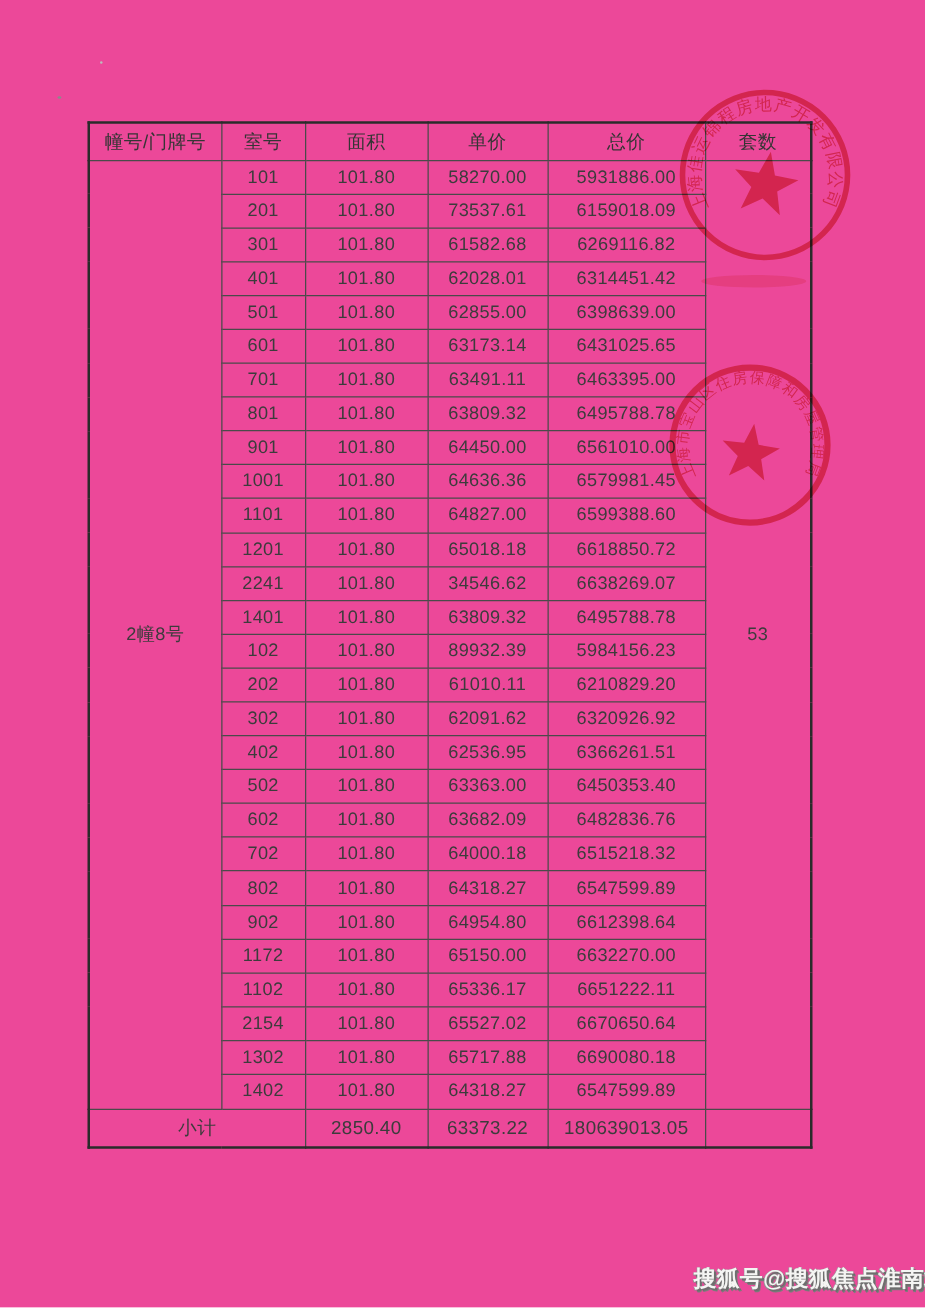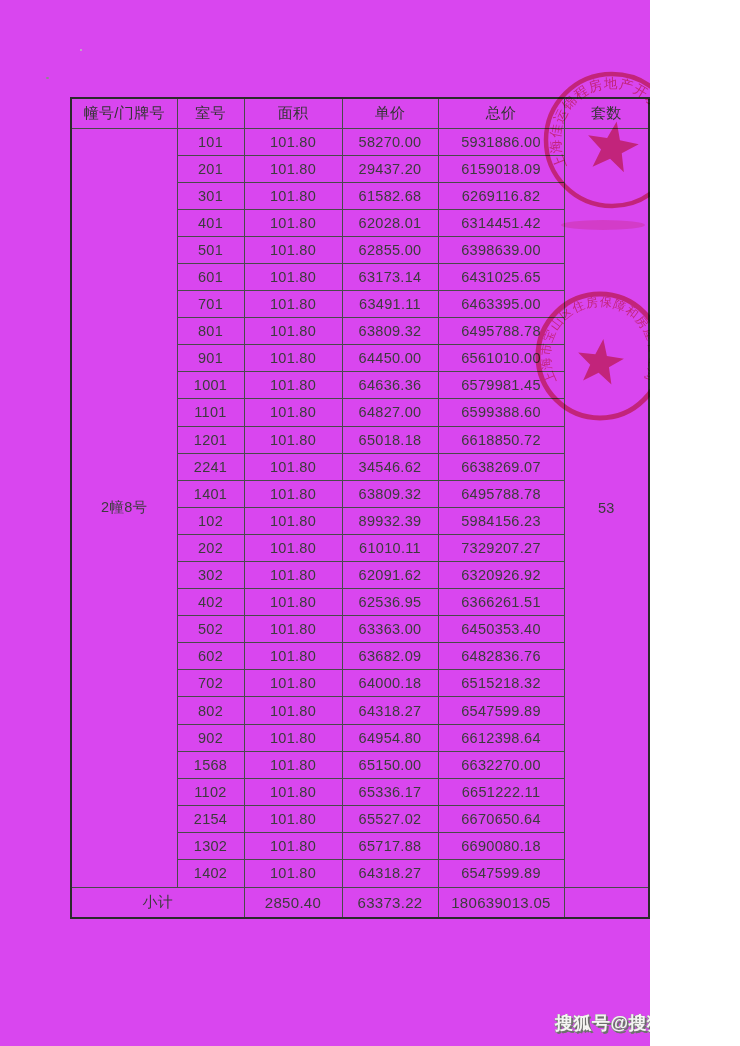--- a/index.html
+++ b/index.html
@@ -1,17 +1,17 @@
 <!DOCTYPE html>
 <html><head>
 <meta charset="utf-8">
 <style>
   html,body{margin:0;padding:0;background:#ffffff;}
   .page{
-    position:relative;width:650px;height:1046px;background:#d946ef;overflow:hidden;
+    position:relative;width:740px;height:1046px;background:#ec4899;overflow:hidden;
     font-family:"Liberation Sans","DejaVu Sans",sans-serif;color:#3c3c3c;
   }
   .speck{position:absolute;border-radius:50%;}
   .speck1{left:46px;top:77px;width:3px;height:2px;background:#8a8a8a;}
   .speck2{left:80px;top:49px;width:2px;height:2px;background:#bcbcbc;}
 
   table.price{
     position:absolute;left:70px;top:97px;width:580px;height:822px;
     border-collapse:collapse;table-layout:fixed;background:transparent;
   }
@@ -71,21 +71,21 @@
           <td rowspan="28" class="building-cell">2幢8号</td>
           <td>101</td>
           <td>101.80</td>
           <td>58270.00</td>
           <td>5931886.00</td>
           <td rowspan="28" class="units-cell">53</td>
         </tr>
         <tr>
           <td>201</td>
           <td>101.80</td>
-          <td>29437.20</td>
+          <td>73537.61</td>
           <td>6159018.09</td>
         </tr>
         <tr>
           <td>301</td>
           <td>101.80</td>
           <td>61582.68</td>
           <td>6269116.82</td>
         </tr>
         <tr>
           <td>401</td>
@@ -156,21 +156,21 @@
         <tr>
           <td>102</td>
           <td>101.80</td>
           <td>89932.39</td>
           <td>5984156.23</td>
         </tr>
         <tr>
           <td>202</td>
           <td>101.80</td>
           <td>61010.11</td>
-          <td>7329207.27</td>
+          <td>6210829.20</td>
         </tr>
         <tr>
           <td>302</td>
           <td>101.80</td>
           <td>62091.62</td>
           <td>6320926.92</td>
         </tr>
         <tr>
           <td>402</td>
           <td>101.80</td>
@@ -201,21 +201,21 @@
           <td>64318.27</td>
           <td>6547599.89</td>
         </tr>
         <tr>
           <td>902</td>
           <td>101.80</td>
           <td>64954.80</td>
           <td>6612398.64</td>
         </tr>
         <tr>
-          <td>1568</td>
+          <td>1172</td>
           <td>101.80</td>
           <td>65150.00</td>
           <td>6632270.00</td>
         </tr>
         <tr>
           <td>1102</td>
           <td>101.80</td>
           <td>65336.17</td>
           <td>6651222.11</td>
         </tr>

